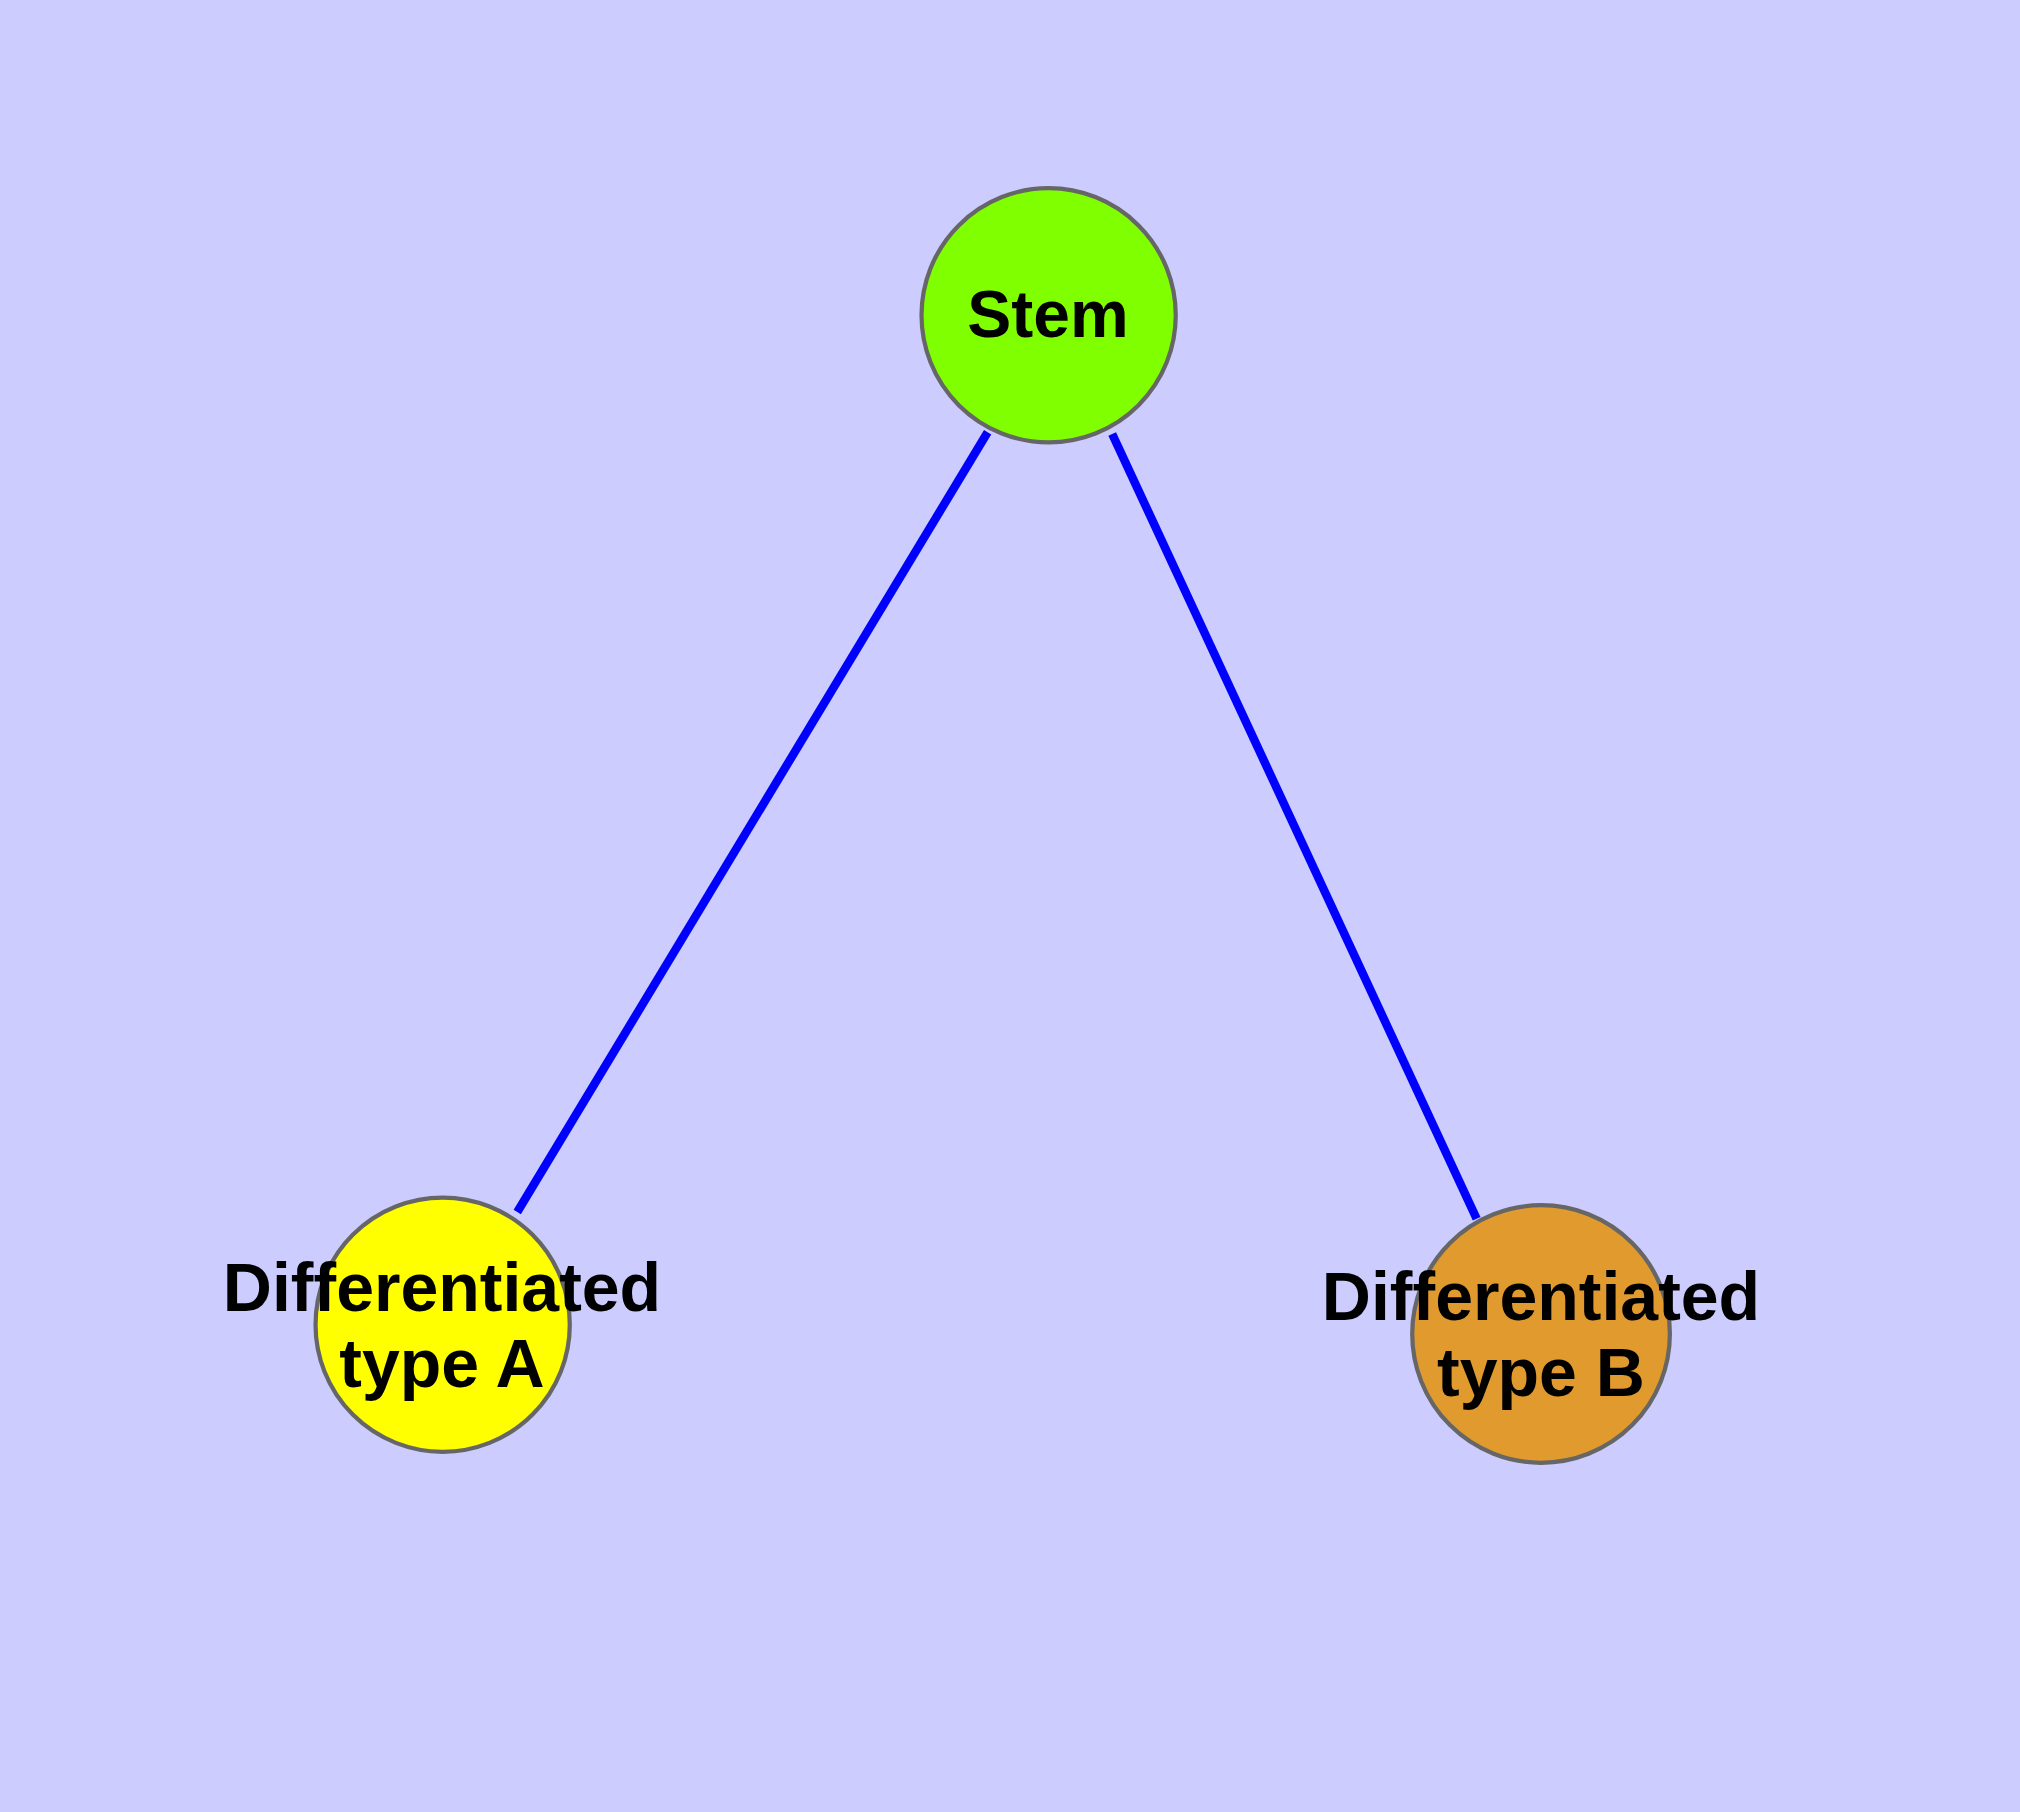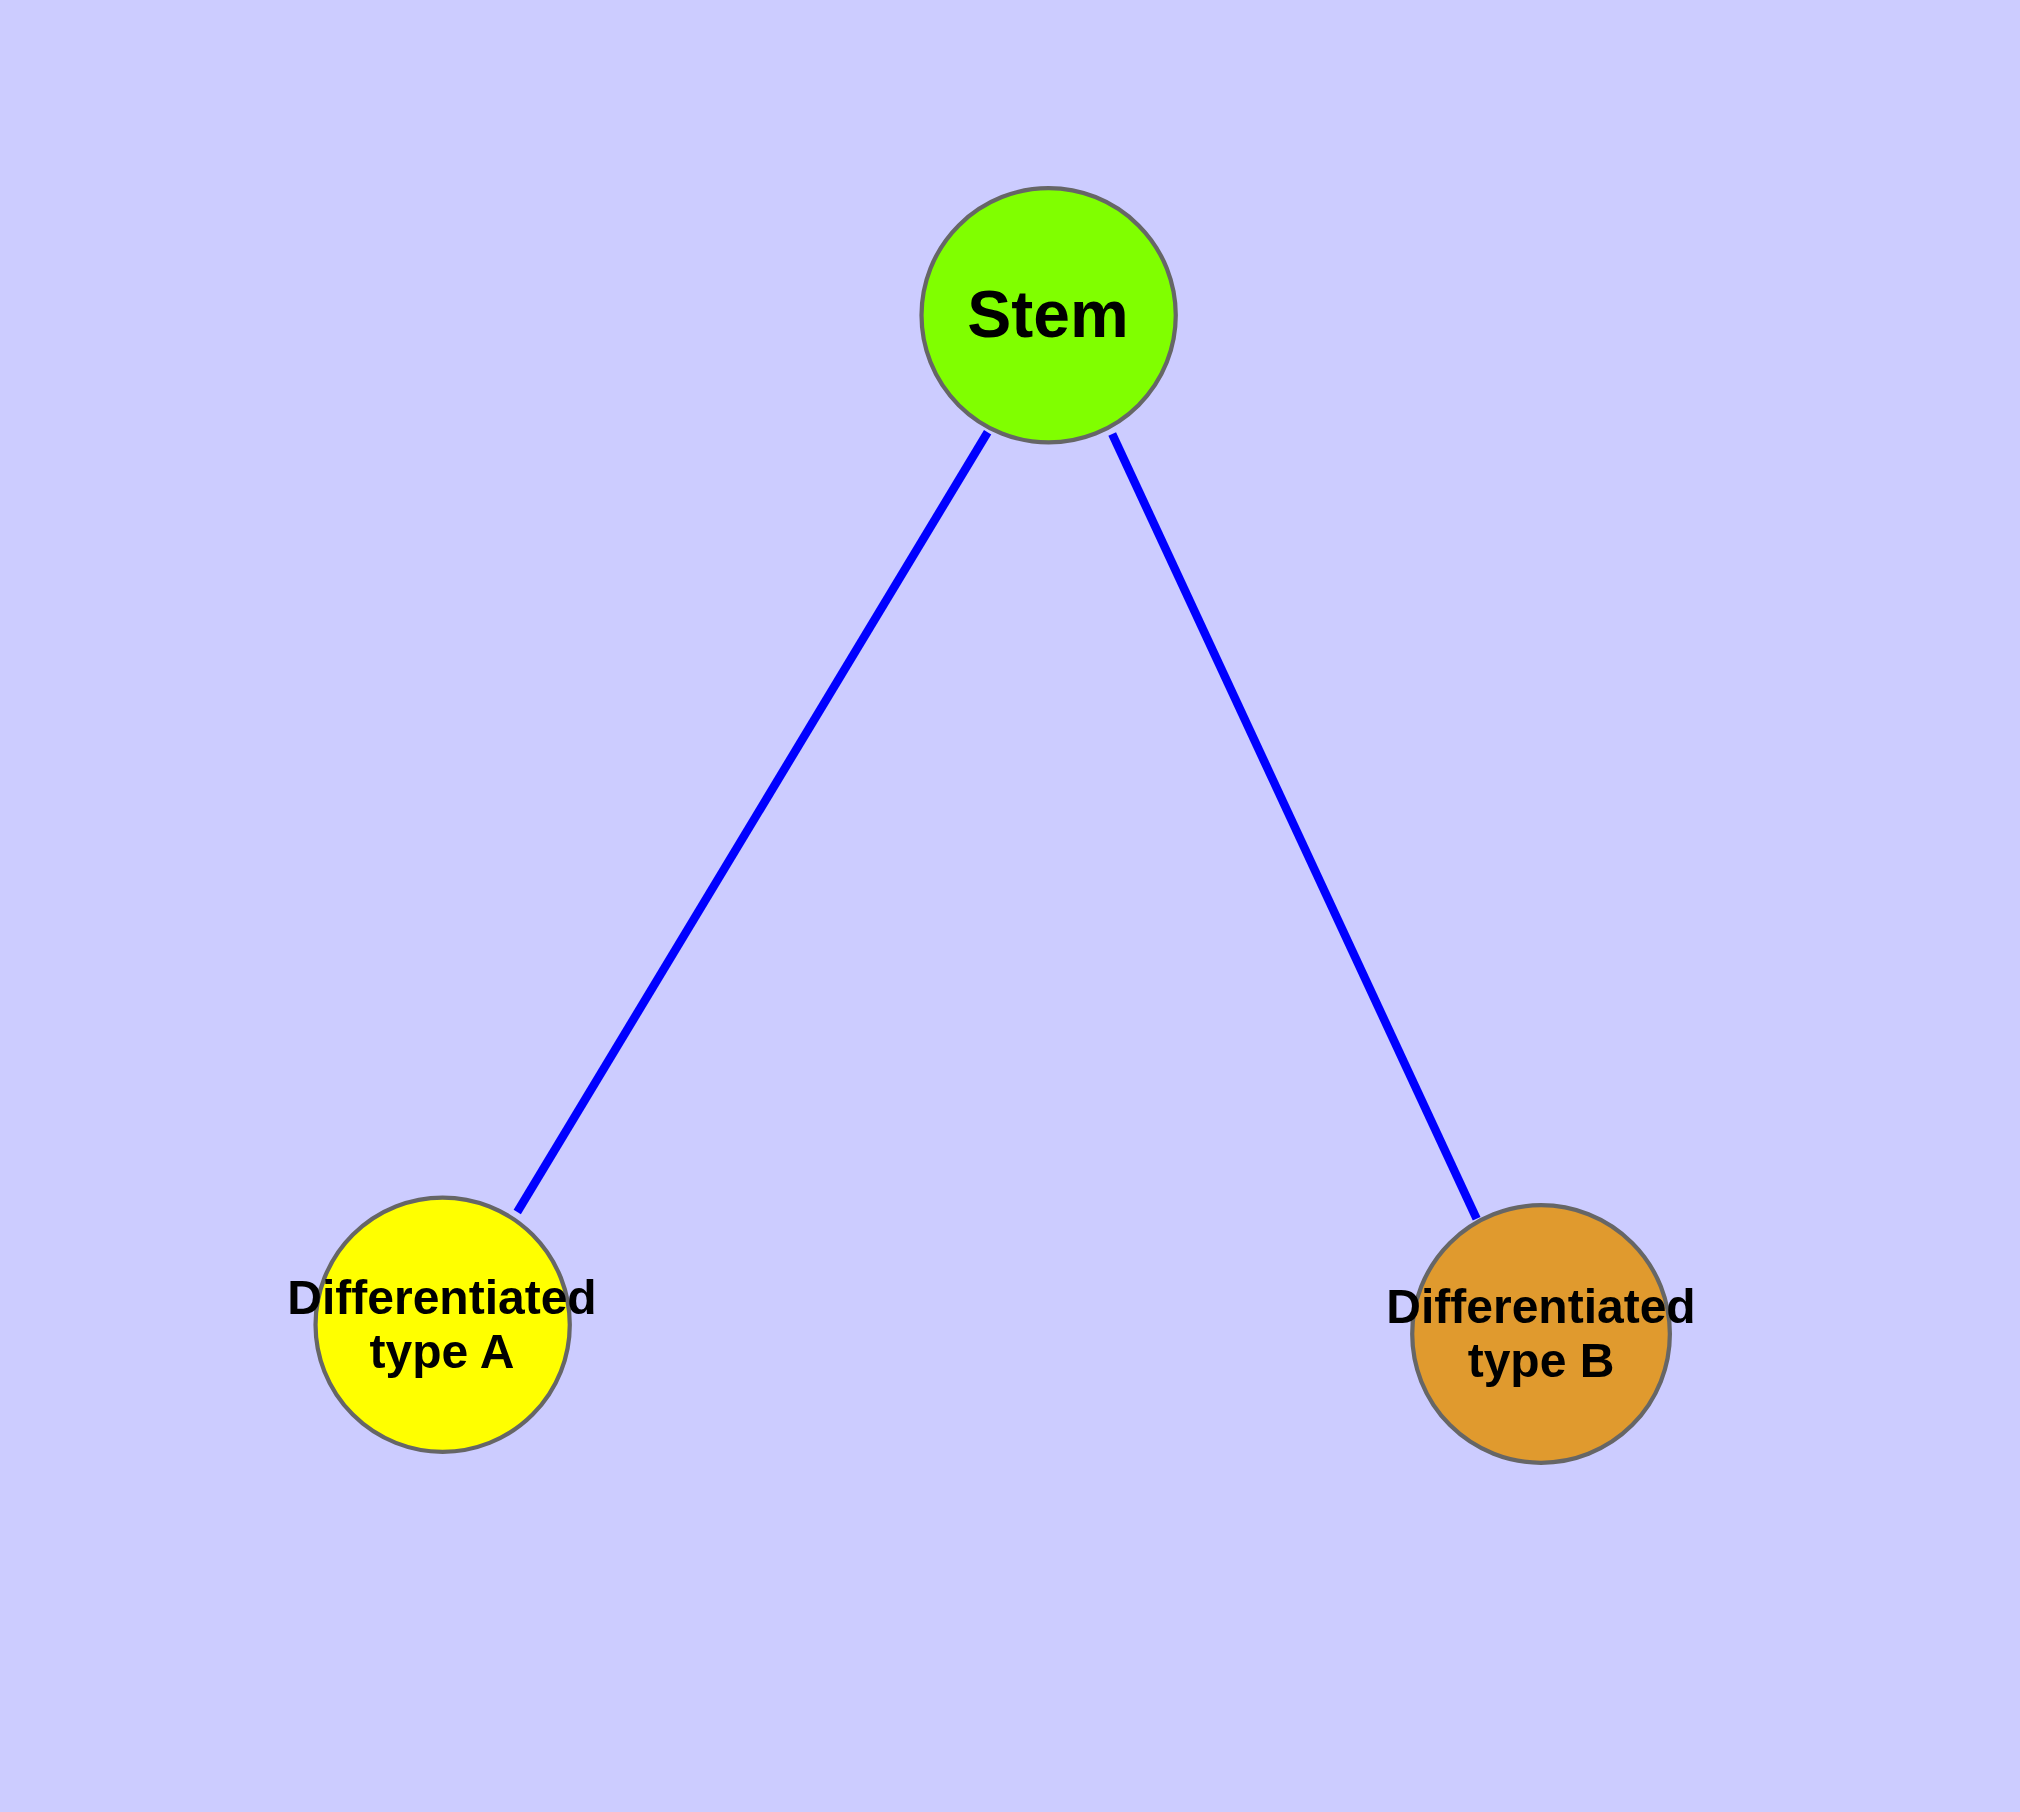--- a/index.html
+++ b/index.html
@@ -28,21 +28,21 @@
     text-align: center;
     font-family: "Liberation Sans", "DejaVu Sans", sans-serif;
     font-weight: bold;
     color: #000000;
     white-space: pre;
     line-height: 1.12;
     pointer-events: none;
     transform: translate(-50%, -50%);
   }
   .label-stem   { font-size: 66px; }
-  .label-diff   { font-size: 48px; }
+  .label-diff   { font-size: 68px; }
 </style>
 </head>
 <body>
 
 <div id="canvas" style="width: 2021px; height: 1812px; background: rgb(204, 204, 255);">
 
   <svg id="graph-svg" viewBox="0 0 2384 2138" xmlns="http://www.w3.org/2000/svg">
 
     <rect x="0" y="0" width="2384" height="2138" fill="#ccccff"></rect>
 

